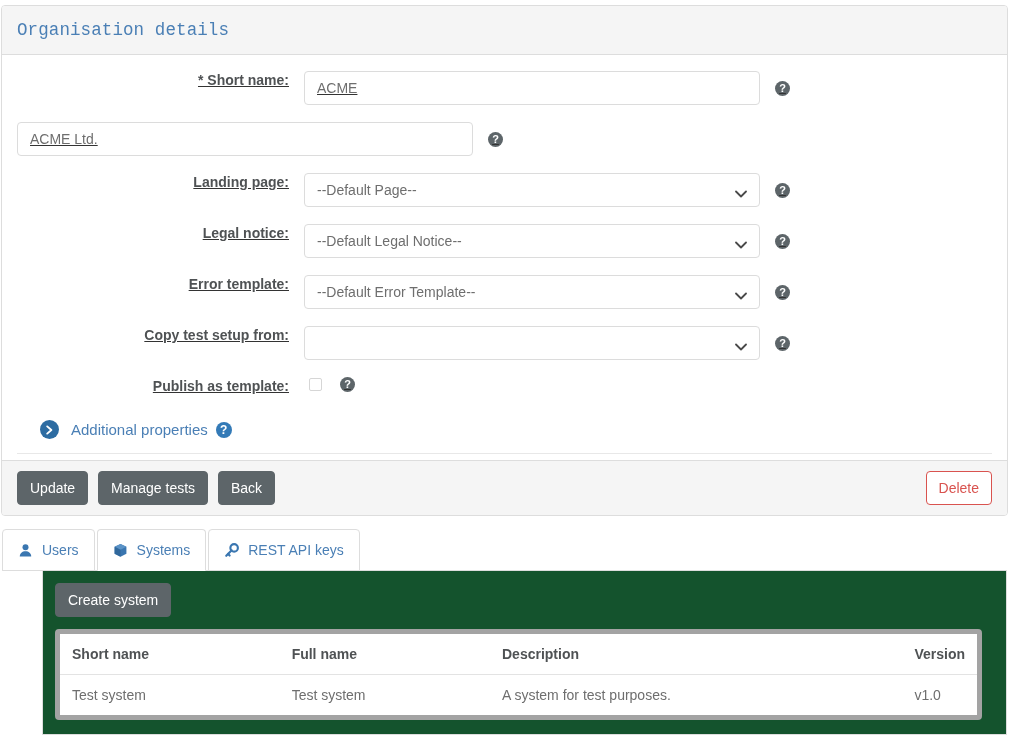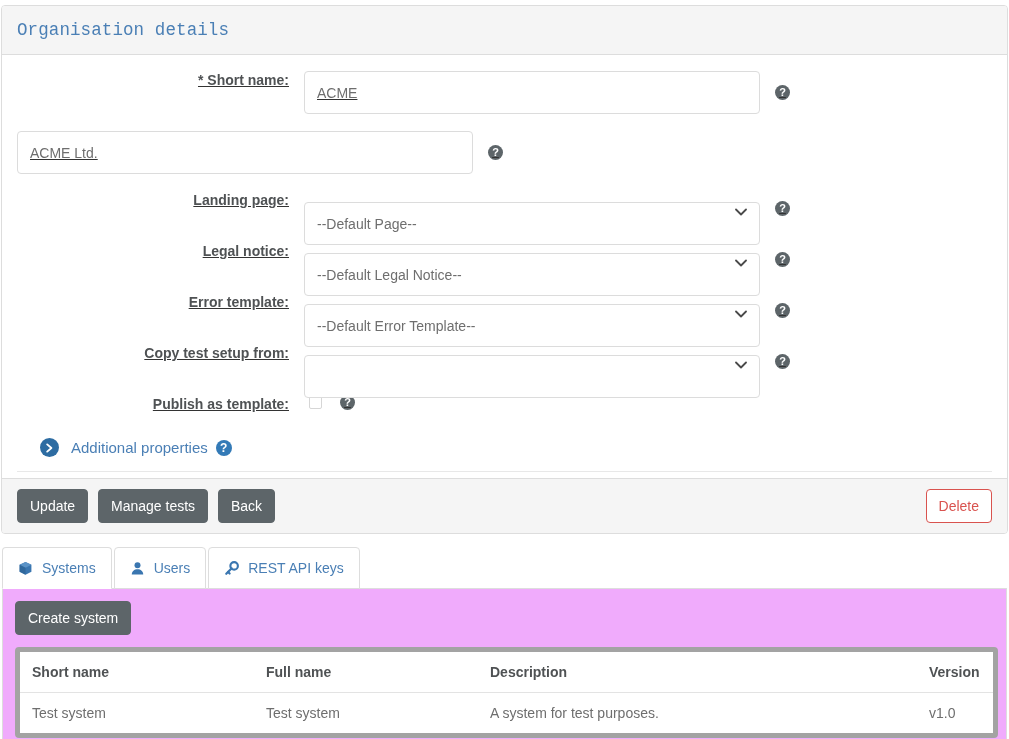--- a/index.html
+++ b/index.html
@@ -75,41 +75,40 @@
     color: #4f5254;
     font-size: 14px;
     line-height: 18px;
   }
   .control-wrap {
     display: flex;
     align-items: center;
   }
   .form-control {
     width: 456px;
-    height: 43px;
+    height: 34px;
     box-sizing: border-box;
     border: 1px solid #dcdcdc;
     border-radius: 4px;
     background: #ffffff;
     padding: 6px 12px;
     font-family: "Liberation Sans", sans-serif;
     font-size: 14px;
     color: #6e6e6e;
     line-height: 20px;
     outline: none;
   }
   .select-wrap {
     position: relative;
     width: 456px;
     height: 34px;
   }
   .select-wrap .form-control {
     width: 456px;
     padding-right: 20px;
-    margin-top: 11px;
   }
   .chevron {
     position: absolute;
     right: 13px;
     top: 12px;
     pointer-events: none;
     width: 12px;
     height: 8px;
   }
   .help-icon {
@@ -250,23 +249,24 @@
     display: inline-flex;
     align-items: center;
     width: 16px;
     height: 16px;
     flex: none;
   }
 
   .tab-content-panel {
     border: 1px solid #dddddd;
     border-top: none;
-    background: #f0abfc;
-    padding: 12px 8px 14px 12px;
-    box-sizing: border-box;
+    background: #14532d;
+    padding: 12px 24px 14px 12px;
+    box-sizing: border-box;
+    margin-left: 40px;
   }
 
   
   .table-card {
     background: #ffffff;
     border: 5px solid #a3a3a3;
     border-radius: 4px;
     margin-top: 12px;
     overflow: hidden;
   }
@@ -407,38 +407,38 @@
         <button class="btn btn-default">Update</button>
         <button class="btn btn-default">Manage tests</button>
         <button class="btn btn-default">Back</button>
       </div>
       <button class="btn btn-danger-outline">Delete</button>
     </div>
   </div>
 
   <div class="tabs-container">
     <ul class="nav-tabs">
+      <li class="nav-tab inactive">
+        <span class="tab-icon">
+          <svg width="15" height="15" viewBox="0 0 16 16">
+              <circle cx="8" cy="4.5" r="3.2" fill="#3a76b0"></circle>
+              <path d="M1.9 14.5 C1.9 10.9 4.6 8.8 8 8.8 C11.4 8.8 14.1 10.9 14.1 14.5 Z" fill="#3a76b0"></path>
+            </svg>
+        </span>
+        <span>Users</span>
+      </li>
       <li class="nav-tab active">
         <span class="tab-icon">
           <svg width="15" height="15" viewBox="0 0 16 16">
               <path d="M8 1 L14.3 4 L14.3 11.4 L8 14.7 L1.7 11.4 L1.7 4 Z" fill="#3a76b0"></path>
               <path d="M8 1 L14.3 4 L8 7.2 L1.7 4 Z" fill="#5b93c7"></path>
               <path d="M8 7.2 L8 14.7 L1.7 11.4 L1.7 4 Z" fill="#2f6699" opacity="0.85"></path>
             </svg>
         </span>
         <span>Systems</span>
-      </li>
-      <li class="nav-tab inactive">
-        <span class="tab-icon">
-          <svg width="15" height="15" viewBox="0 0 16 16">
-              <circle cx="8" cy="4.5" r="3.2" fill="#3a76b0"></circle>
-              <path d="M1.9 14.5 C1.9 10.9 4.6 8.8 8 8.8 C11.4 8.8 14.1 10.9 14.1 14.5 Z" fill="#3a76b0"></path>
-            </svg>
-        </span>
-        <span>Users</span>
       </li>
       <li class="nav-tab inactive">
         <span class="tab-icon">
           <svg width="15" height="15" viewBox="0 0 16 16">
               <circle cx="10.8" cy="5.2" r="4" fill="none" stroke="#3a76b0" stroke-width="2.3"></circle>
               <path d="M8.2 7.8 L2.4 13.6" stroke="#3a76b0" stroke-width="2.3" stroke-linecap="round"></path>
               <path d="M4.3 11.7 L6.0 13.4" stroke="#3a76b0" stroke-width="2.3" stroke-linecap="round"></path>
             </svg>
         </span>
         <span>REST API keys</span>

